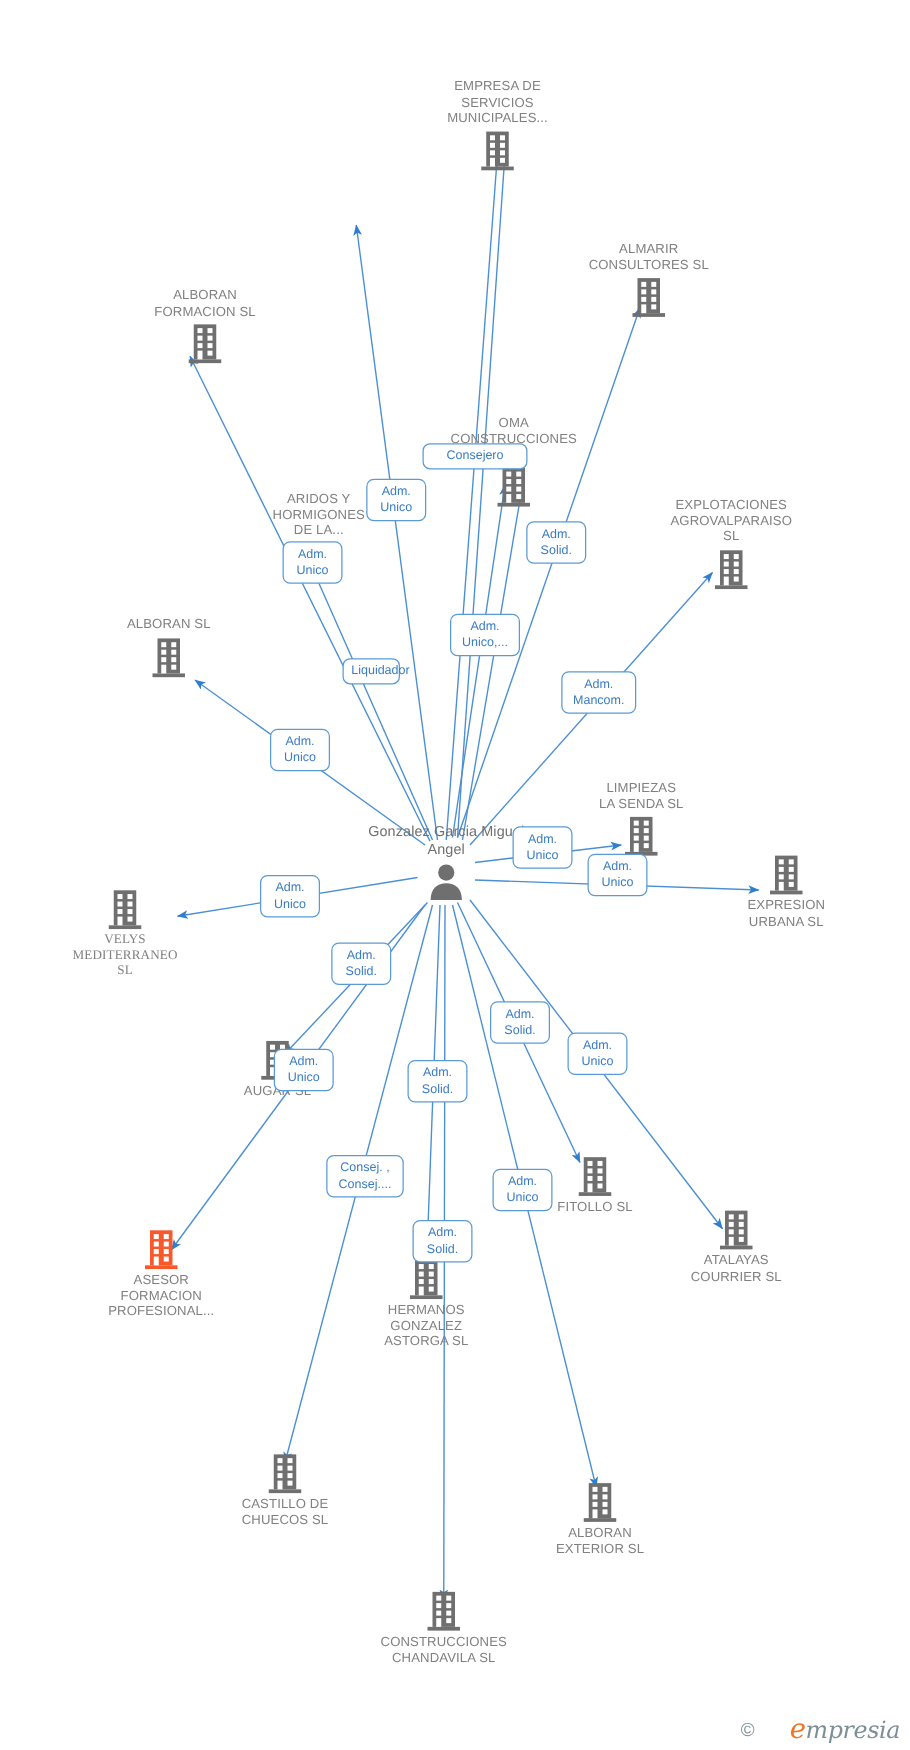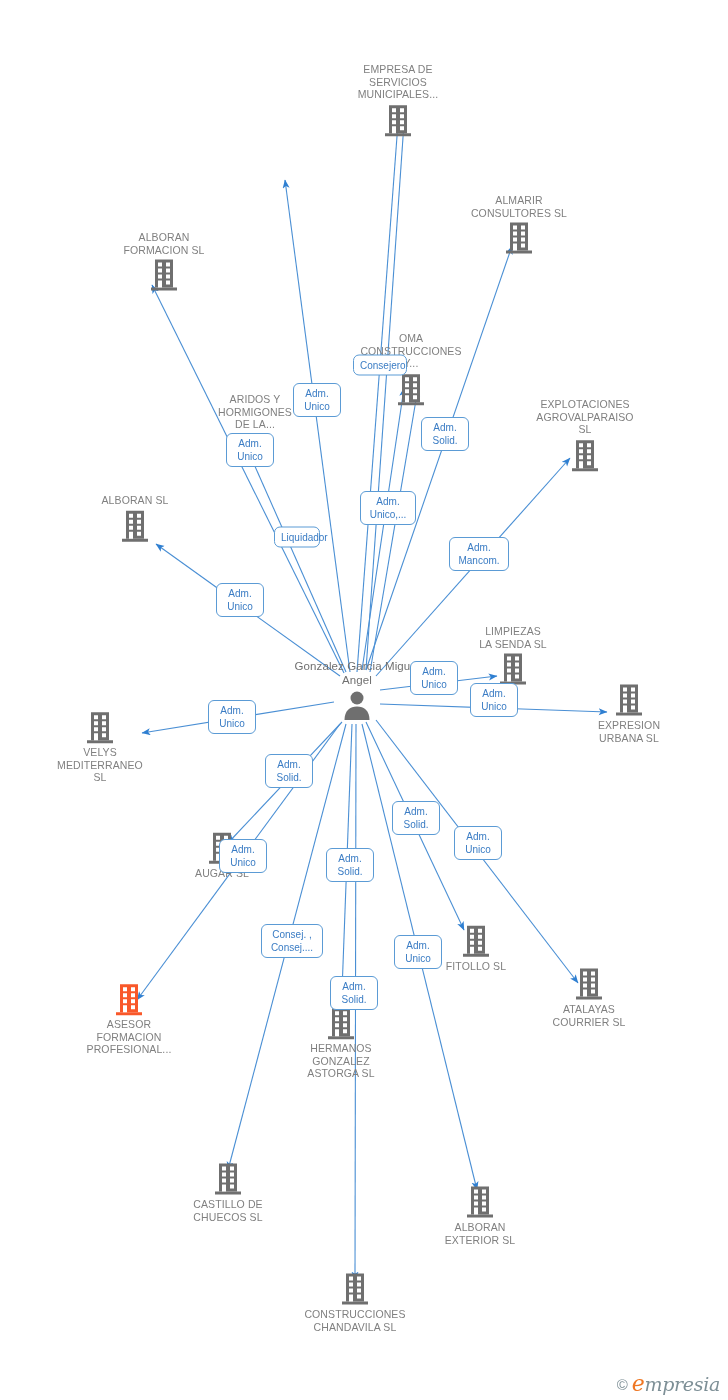--- a/index.html
+++ b/index.html
@@ -31,21 +31,21 @@
     box-sizing:border-box;
   }
 
   
   #watermark{
     position:absolute;right:8px;bottom:6px;display:flex;align-items:center;gap:4px;
   }
   #watermark .c{color:#7d8f96;font-size:15px;line-height:15px;}
   #watermark .wm{
     font-family:"DejaVu Serif", serif;font-style:italic;font-size:19px;line-height:19px;
-    color:#7d8f96;letter-spacing:-.3px;
+    color:#7d8f96;letter-spacing:-.3px;margin-left:24px;
   }
   #watermark .wm .e{color:#ef7622;font-size:22px;}
 </style>
 </head>
 <body>
 
 <div id="canvas">
 
   <svg class="edges" viewBox="0 0 728 1400" width="728" height="1400" xmlns="http://www.w3.org/2000/svg">
     <defs>
@@ -250,21 +250,21 @@
         <rect x="9" y="17" width="4" height="4"></rect>
           <rect x="17" y="17" width="4" height="4"></rect>
         <rect x="9" y="23" width="4" height="7"></rect>
           <rect x="17" y="23" width="4" height="4"></rect>
       </g>
     </svg>
     <span class="cap">EXPRESION
 URBANA  SL</span>
   </div>
 
-  <div class="node below" style="left:100px;top:747px;">
+  <div class="node below" style="left:100px;top:747px;font-family:Liberation Serif, serif;">
     <svg class="ico" width="30" height="34" viewBox="0 0 30 34">
       <rect x="6" y="2" width="18" height="28" fill="#6f6f6f"></rect>
       <rect x="2" y="30" width="26" height="3" fill="#6f6f6f"></rect>
       <g fill="#ffffff">
         <rect x="9" y="5" width="4" height="4"></rect>
           <rect x="17" y="5" width="4" height="4"></rect>
         <rect x="9" y="11" width="4" height="4"></rect>
           <rect x="17" y="11" width="4" height="4"></rect>
         <rect x="9" y="17" width="4" height="4"></rect>
           <rect x="17" y="17" width="4" height="4"></rect>
@@ -430,21 +430,21 @@
   </div>
 
   <div class="node above" style="left:357px;top:690px;">
     <span class="cap" style="font-size:11.5px;line-height:14px;color:#707070;">Gonzalez Garcia Miguel Angel</span>
     <svg class="ico" width="32" height="32" viewBox="0 0 32 32">
       <circle cx="16" cy="9" r="6.5" fill="#6f6f6f"></circle>
       <path d="M3.5,31 C3.5,21.5 9,17.5 16,17.5 C23,17.5 28.5,21.5 28.5,31 Z" fill="#6f6f6f"></path>
     </svg>
   </div>
 
-  <div class="rel" style="left:380px;top:365px;width:54px;">Consejero</div>
+  <div class="rel" style="left:380px;top:365px;width:84px;">Consejero</div>
   <div class="rel" style="left:317px;top:400px;width:48px;">Adm.
 Unico</div>
   <div class="rel" style="left:445px;top:434px;width:48px;">Adm.
 Solid.</div>
   <div class="rel" style="left:250px;top:450px;width:48px;">Adm.
 Unico</div>
   <div class="rel" style="left:388px;top:508px;width:56px;">Adm.
 Unico,...</div>
   <div class="rel" style="left:297px;top:537px;width:46px;">Liquidador</div>
   <div class="rel" style="left:479px;top:554px;width:60px;">Adm.

